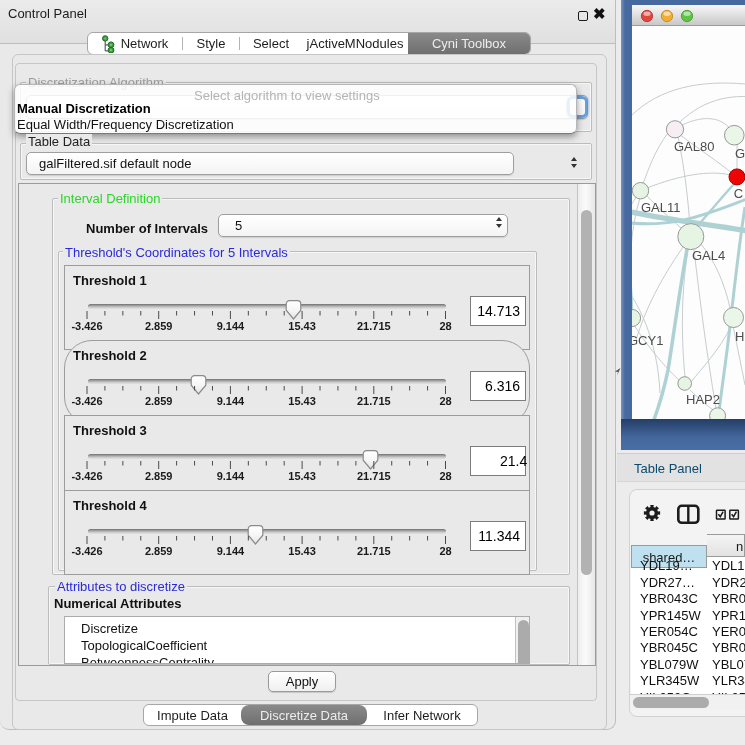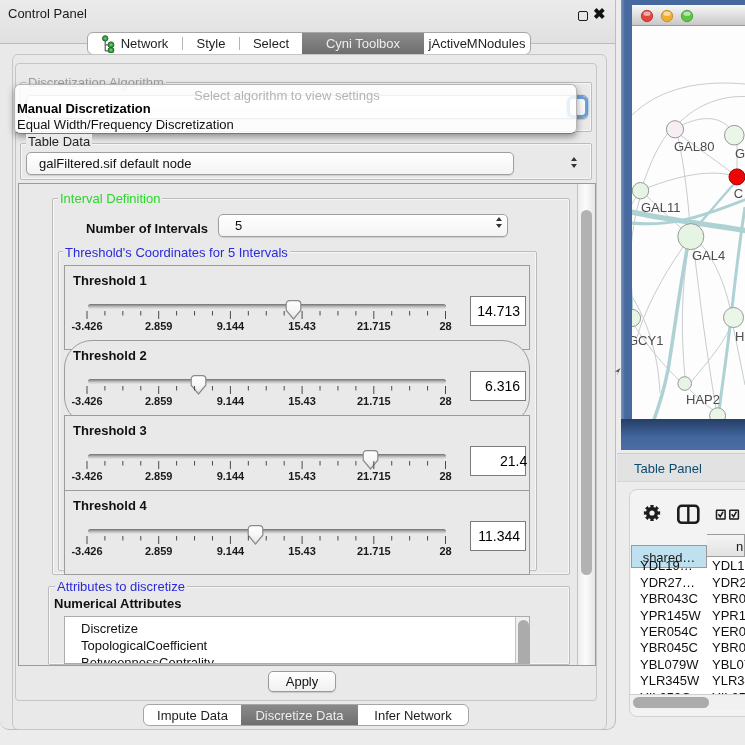--- a/index.html
+++ b/index.html
@@ -60,22 +60,22 @@
 <circle cx="9" cy="9.8" r="2.9" fill="#3fa045" stroke="#1d6b22" stroke-width="1"></circle>
 <circle cx="9" cy="15.2" r="2.9" fill="#3fa045" stroke="#1d6b22" stroke-width="1"></circle>
 <circle cx="3.2" cy="3.4" r="1" fill="#79c47d"></circle>
 <circle cx="9" cy="9.8" r="1.1" fill="#79c47d"></circle>
 <circle cx="9" cy="15.2" r="1.1" fill="#79c47d"></circle>
 </svg>Network</div>
   <div class="sep"></div>
   <div class="seg" style="width:56px;">Style</div>
   <div class="sep"></div>
   <div class="seg" style="width:62px;">Select</div>
+  <div class="seg" style="width:106px;">jActiveMNodules</div>
   <div class="seg sel" style="width:122px;">Cyni Toolbox</div>
-  <div class="seg" style="width:106px;">jActiveMNodules</div>
 </div>
 <div class="pborder" style="left:12px;top:54px;width:595px;height:676px;border-radius:6px;"></div>
 <div class="pborder" style="left:15px;top:63px;width:582px;height:638px;"></div>
 
 <div class="etched" style="left:20px;top:82px;width:572px;height:50px;"></div>
 <div class="gtitle" style="left:26px;top:75px;color:#9d9d9d;">Discretization Algorithm</div>
 <div class="combo" style="left:26px;top:95px;width:562px;height:24px;"></div>
 <div class="abs" style="left:567px;top:96px;width:21px;height:22px;border:3px solid rgba(90,150,214,0.9);border-radius:6px;box-shadow:0 0 3px rgba(90,150,214,0.8);"></div>
 
 <div id="popup"></div>
@@ -223,21 +223,21 @@
   <div style="position:absolute;left:16px;top:21px;font-size:13px;color:#111;">TopologicalCoefficient</div>
   <div style="position:absolute;left:16px;top:38px;font-size:13px;color:#111;">BetweennessCentrality</div>
   <div style="position:absolute;left:450px;top:0;width:16px;height:48px;background:#f0f0f0;border-left:1px solid #c2c2c2;"></div>
   <div style="position:absolute;left:452.5px;top:3px;width:11px;height:60px;background:#ababab;border-radius:6px;"></div>
 </div>
 
 <div class="abs" style="left:268px;top:671px;width:68px;height:21px;background:linear-gradient(#ffffff,#f0f0f0);border:1px solid #9a9a9a;border-radius:5px;text-align:center;font-size:13px;color:#111;padding-top:2px;box-shadow:0 1px 1px rgba(0,0,0,0.15);">Apply</div>
 
 <div id="bottabs">
   <div class="seg" style="width:97px;">Impute Data</div>
-  <div class="seg sel" style="width:117px;">Discretize Data</div>
+  <div class="seg sel" style="width:126px;border-radius:8px;">Discretize Data</div>
   <div class="seg" style="width:110px;">Infer Network</div>
 </div>
 
 <svg class="abs" style="left:614px;top:367px;" width="7" height="9" viewBox="0 0 7 9">
     <path d="M6.5,1 L1,4.5 4,5 3,8.5 z" fill="#555"></path>
   </svg>
 
 <div id="netwin"></div>
 <div id="nettitle"></div>
 <svg class="abs" style="left:640px;top:9px;" width="55" height="14" viewBox="0 0 55 14">

